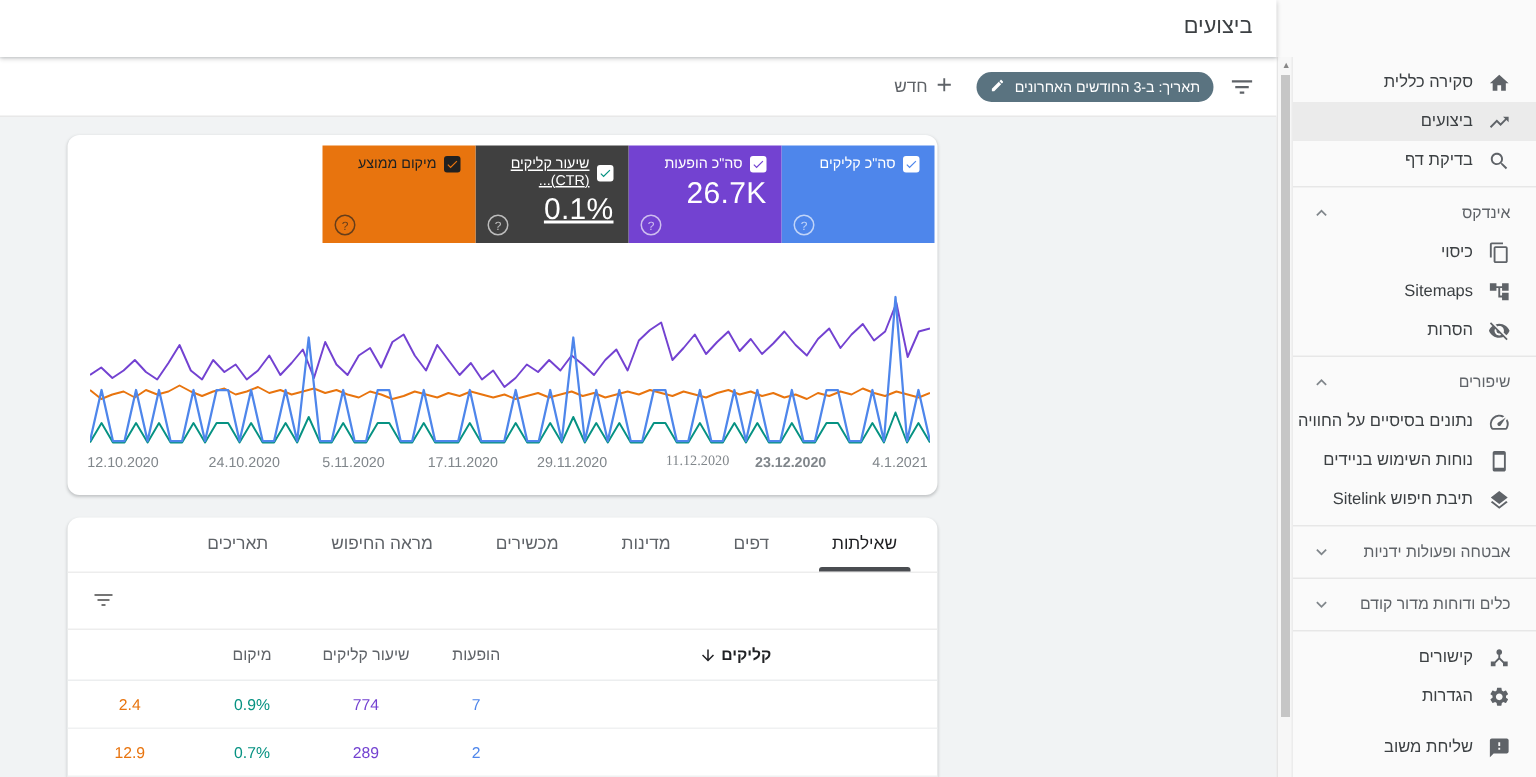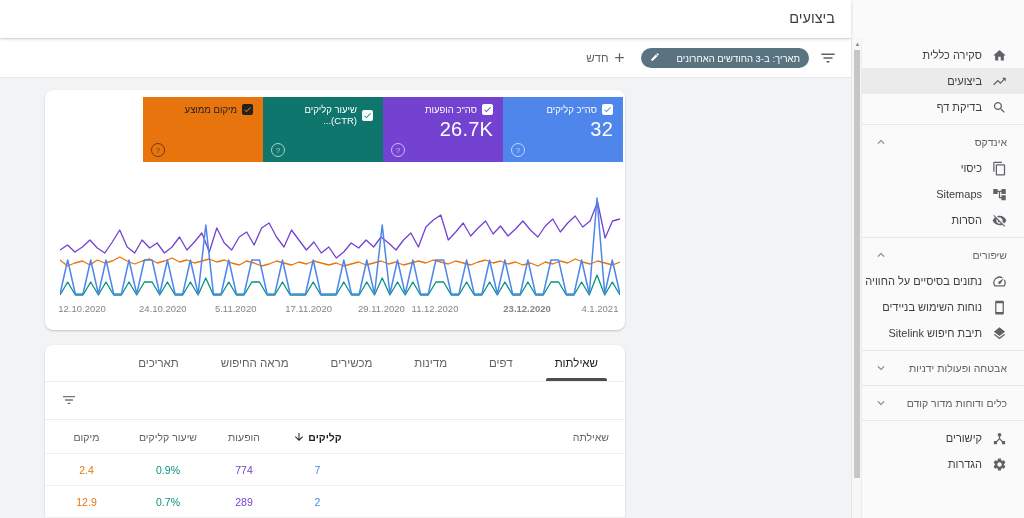--- a/index.html
+++ b/index.html
@@ -12,27 +12,27 @@
   
   #main-header{position:absolute;top:0;left:0;width:851px;height:38px;background:#fff;
     box-shadow:0 1px 3px rgba(0,0,0,.18);z-index:6}
   #page-title{position:absolute;right:16px;top:10px;font-size:14.5px;color:#3c4043}
   
   #filter-bar{position:absolute;top:39px;left:0;width:851px;height:39px;background:#fff;
     border-bottom:1px solid #e8e8e8;box-sizing:border-box;display:flex;align-items:center;
     padding:0 14px;gap:10px;z-index:5}
   .icon-btn{display:flex;align-items:center;justify-content:center;cursor:pointer}
   .chip{background:#5a7380;color:#fff;border-radius:10px;height:20px;display:flex;align-items:center;
-    gap:16px;padding:0 9px;font-size:9.5px;white-space:nowrap;cursor:pointer}
+    gap:6px;padding:0 9px;font-size:9.5px;white-space:nowrap;cursor:pointer}
   #new-button{display:flex;align-items:center;gap:4px;color:#5f6368;font-size:11.5px;margin-right:4px;cursor:pointer}
   
   #chart-panel{position:absolute;left:45px;top:90px;width:580px;height:240px;background:#fff;
     border-radius:8px;box-shadow:0 1px 2px rgba(60,64,67,.25);box-sizing:border-box}
   #cards-row{position:absolute;top:7px;right:2px;display:flex}
-  .metric-card{width:120px;height:65px;box-sizing:border-box;padding:7px 10px 5px;position:relative;cursor:pointer}
+  .metric-card{width:102px;height:65px;box-sizing:border-box;padding:7px 10px 5px;position:relative;cursor:pointer}
   .mc-head{display:flex;align-items:center;gap:5px;font-size:9.5px;line-height:11px}
   .mc-checkbox{width:11px;height:11px;border-radius:2px;display:flex;align-items:center;justify-content:center;flex:none}
   .mc-value{font-size:20px;margin-top:3px;letter-spacing:.2px}
   .mc-help{position:absolute;bottom:5px;left:8px;width:12px;height:12px;border-radius:50%;
     border:1px solid;display:flex;align-items:center;justify-content:center;font-size:8px;opacity:.65}
   #chart-area{position:absolute;left:15px;top:100px;width:560px;height:110px}
   #x-labels{position:absolute;left:15px;top:213px;width:560px;height:14px;direction:ltr}
   .x-lab{position:absolute;top:0;transform:translateX(-50%);font-size:9.5px;color:#80868b;white-space:nowrap}
   
   #table-panel{position:absolute;left:45px;top:345px;width:580px;height:173px;background:#fff;
@@ -98,44 +98,44 @@
   <div id="cards-row">
       <div class="metric-card" style="background: rgb(78, 134, 235); color: rgb(255, 255, 255);">
         <div class="mc-head">
           <span class="mc-checkbox" style="background:#ffffff">
             <svg viewBox="0 0 24 24" width="9" height="9" fill="#4e86eb">
               <path d="M9 16.17L4.83 12l-1.42 1.41L9 19 21 7l-1.41-1.41z"></path>
             </svg>
           </span>
           <span>סה"כ קליקים</span>
         </div>
-        <div class="mc-value">32</div>
         <div class="mc-help" style="border-color:#ffffff">?</div>
       </div>
       <div class="metric-card" style="background: rgb(115, 66, 209); color: rgb(255, 255, 255);">
         <div class="mc-head">
           <span class="mc-checkbox" style="background:#ffffff">
             <svg viewBox="0 0 24 24" width="9" height="9" fill="#7342d1">
               <path d="M9 16.17L4.83 12l-1.42 1.41L9 19 21 7l-1.41-1.41z"></path>
             </svg>
           </span>
           <span>סה"כ הופעות</span>
         </div>
         <div class="mc-value">26.7K</div>
         <div class="mc-help" style="border-color:#ffffff">?</div>
       </div>
-      <div class="metric-card" style="background: #0f766e; color: rgb(255, 255, 255);">
+      <div class="metric-card" style="background: #404040; color: rgb(255, 255, 255); text-decoration: underline;">
         <div class="mc-head">
           <span class="mc-checkbox" style="background:#ffffff">
             <svg viewBox="0 0 24 24" width="9" height="9" fill="#069282">
               <path d="M9 16.17L4.83 12l-1.42 1.41L9 19 21 7l-1.41-1.41z"></path>
             </svg>
           </span>
           <span>שיעור קליקים (CTR)...</span>
         </div>
+        <div class="mc-value">0.1%</div>
         <div class="mc-help" style="border-color:#ffffff">?</div>
       </div>
       <div class="metric-card" style="background: rgb(232, 116, 14); color: rgb(33, 33, 33);">
         <div class="mc-head">
           <span class="mc-checkbox" style="background:#212121">
             <svg viewBox="0 0 24 24" width="9" height="9" fill="#e8740e">
               <path d="M9 16.17L4.83 12l-1.42 1.41L9 19 21 7l-1.41-1.41z"></path>
             </svg>
           </span>
           <span>מיקום ממוצע</span>
@@ -148,21 +148,21 @@
       <polyline points="0.0,70 7.5,76 14.9,73 22.4,71 29.9,75 37.3,70 44.8,73 52.3,71 59.7,67 67.2,71 74.7,74 82.1,71 89.6,69 97.1,73 104.5,71 112.0,68 119.5,72 126.9,70 134.4,73 141.9,71 149.3,69 156.8,72 164.3,70 171.7,73 179.2,75 186.7,71 194.1,73 201.6,76 209.1,74 216.5,71 224.0,73 231.5,75 238.9,72 246.4,74 253.9,71 261.3,73 268.8,75 276.3,73 283.7,76 291.2,74 298.7,72 306.1,75 313.6,73 321.1,71 328.5,74 336.0,72 343.5,75 350.9,73 358.4,71 365.9,73 373.3,70 380.8,72 388.3,74 395.7,71 403.2,73 410.7,75 418.1,72 425.6,70 433.1,73 440.5,71 448.0,74 455.5,72 462.9,75 470.4,73 477.9,76 485.3,72 492.8,74 500.3,71 507.7,73 515.2,69 522.7,72 530.1,74 537.6,71 545.1,73 552.5,75 560.0,72" fill="none" stroke="#e8740e" stroke-width="1.3" stroke-linejoin="round"></polyline>
       <polyline points="0.0,105 7.7,92 15.3,105 23.0,105 30.7,92 38.4,105 46.0,92 53.7,105 61.4,105 69.0,92 76.7,105 84.4,92 92.1,92 99.7,105 107.4,92 115.1,105 122.7,105 130.4,92 138.1,105 145.8,88 153.4,105 161.1,105 168.8,92 176.4,105 184.1,105 191.8,92 199.5,92 207.1,105 214.8,105 222.5,92 230.1,105 237.8,105 245.5,105 253.2,92 260.8,105 268.5,105 276.2,105 283.8,92 291.5,105 299.2,105 306.8,92 314.5,105 322.2,88 329.9,105 337.5,92 345.2,105 352.9,92 360.5,105 368.2,105 375.9,92 383.6,92 391.2,105 398.9,105 406.6,92 414.2,105 421.9,105 429.6,92 437.3,105 444.9,92 452.6,105 460.3,105 467.9,92 475.6,105 483.3,105 491.0,92 498.6,92 506.3,105 514.0,105 521.6,92 529.3,105 537.0,85 544.7,105 552.3,92 560.0,105" fill="none" stroke="#069282" stroke-width="1.3" stroke-linejoin="round"></polyline>
       <polyline points="0.0,104 7.7,70 15.3,104 23.0,104 30.7,70 38.4,104 46.0,70 53.7,104 61.4,104 69.0,70 76.7,104 84.4,70 92.1,70 99.7,104 107.4,70 115.1,104 122.7,104 130.4,70 138.1,104 145.8,35 153.4,104 161.1,104 168.8,70 176.4,104 184.1,104 191.8,70 199.5,70 207.1,104 214.8,104 222.5,70 230.1,104 237.8,104 245.5,104 253.2,70 260.8,104 268.5,104 276.2,104 283.8,70 291.5,104 299.2,104 306.8,70 314.5,104 322.2,35 329.9,104 337.5,70 345.2,104 352.9,70 360.5,104 368.2,104 375.9,70 383.6,70 391.2,104 398.9,104 406.6,70 414.2,104 421.9,104 429.6,70 437.3,104 444.9,70 452.6,104 460.3,104 467.9,70 475.6,104 483.3,104 491.0,70 498.6,70 506.3,104 514.0,104 521.6,70 529.3,104 537.0,8 544.7,104 552.3,70 560.0,104" fill="none" stroke="#4e86eb" stroke-width="1.5" stroke-linejoin="round"></polyline>
     </svg>
   <div id="x-labels">
       <span class="x-lab" style="left: 22px;">12.10.2020</span>
       <span class="x-lab" style="left: 102.85px;">24.10.2020</span>
       <span class="x-lab" style="left: 175.7px;">5.11.2020</span>
       <span class="x-lab" style="left: 248.55px;">17.11.2020</span>
       <span class="x-lab" style="left: 321.4px;">29.11.2020</span>
-      <span class="x-lab" style="left: 375px;">11.12.2020</span>
+      <span class="x-lab" style="left: 405px; font-family: Liberation Serif, serif;">11.12.2020</span>
       <span class="x-lab" style="left: 467.1px; font-weight: bold;">23.12.2020</span>
       <span class="x-lab" style="left: 539.95px;">4.1.2021</span>
     </div>
 </div>
 
 <div id="table-panel">
   <div id="tabs-row">
       <div class="tab selected">שאילתות</div>
       <div class="tab">דפים</div>
       <div class="tab">מדינות</div>
@@ -171,21 +171,20 @@
       <div class="tab">תאריכים</div>
     </div>
   <div id="table-filter-row">
     <span id="table-filter-icon" class="icon-btn">
         <svg viewBox="0 0 24 24" width="16" height="16" fill="#757575">
           <path d="M10 18h4v-2h-4v2zM3 6v2h18V6H3zm3 7h12v-2H6v2z"></path>
         </svg>
       </span>
   </div>
   <div id="header-row">
-      <div class="th th-query">שאילתה</div>
       <div class="th th-sorted">
         <span>קליקים</span>
         <svg viewBox="0 0 24 24" width="12" height="12" fill="#202124">
           <path d="M20 12l-1.41-1.41L13 16.17V4h-2v12.17l-5.58-5.59L4 12l8 8 8-8z"></path>
         </svg>
       </div>
       <div class="th">הופעות</div>
       <div class="th">שיעור קליקים</div>
       <div class="th">מיקום</div>
     </div>
@@ -325,14 +324,22 @@
       </div>
       <div class="sb-item">
         <span class="sb-ic">
           <svg viewBox="0 0 24 24" width="15" height="15" fill="#5f6368">
             <path d="M19.14 12.94c.04-.3.06-.61.06-.94 0-.32-.02-.64-.07-.94l2.03-1.58c.18-.14.23-.41.12-.61l-1.92-3.32c-.12-.22-.37-.29-.59-.22l-2.39.96c-.5-.38-1.03-.7-1.62-.94l-.36-2.54c-.04-.24-.24-.41-.48-.41h-3.84c-.24 0-.43.17-.47.41L9.25 5.35c-.59.24-1.13.57-1.62.94l-2.39-.96c-.22-.08-.47 0-.59.22L2.74 8.87c-.12.21-.08.47.12.61l2.03 1.58c-.05.3-.09.63-.09.94s.02.64.07.94l-2.03 1.58c-.18.14-.23.41-.12.61l1.92 3.32c.12.22.37.29.59.22l2.39-.96c.5.38 1.03.7 1.62.94l.36 2.54c.05.24.24.41.48.41h3.84c.24 0 .44-.17.47-.41l.36-2.54c.59-.24 1.13-.56 1.62-.94l2.39.96c.22.08.47 0 .59-.22l1.92-3.32c.12-.22.07-.47-.12-.61l-2.01-1.58zM12 15.6c-1.98 0-3.6-1.62-3.6-3.6s1.62-3.6 3.6-3.6 3.6 1.62 3.6 3.6-1.62 3.6-3.6 3.6z"></path>
           </svg>
         </span>
         <span>הגדרות</span>
       </div>
       <div class="sb-spacer"></div>
+      <div class="sb-item">
+        <span class="sb-ic">
+          <svg viewBox="0 0 24 24" width="15" height="15" fill="#5f6368">
+            <path d="M20 2H4c-1.1 0-1.99.9-1.99 2L2 22l4-4h14c1.1 0 2-.9 2-2V4c0-1.1-.9-2-2-2zm-7 12h-2v-2h2v2zm0-4h-2V6h2v4z"></path>
+          </svg>
+        </span>
+        <span>שליחת משוב</span>
+      </div>
     </div>
 </div>
 
 </body></html>

